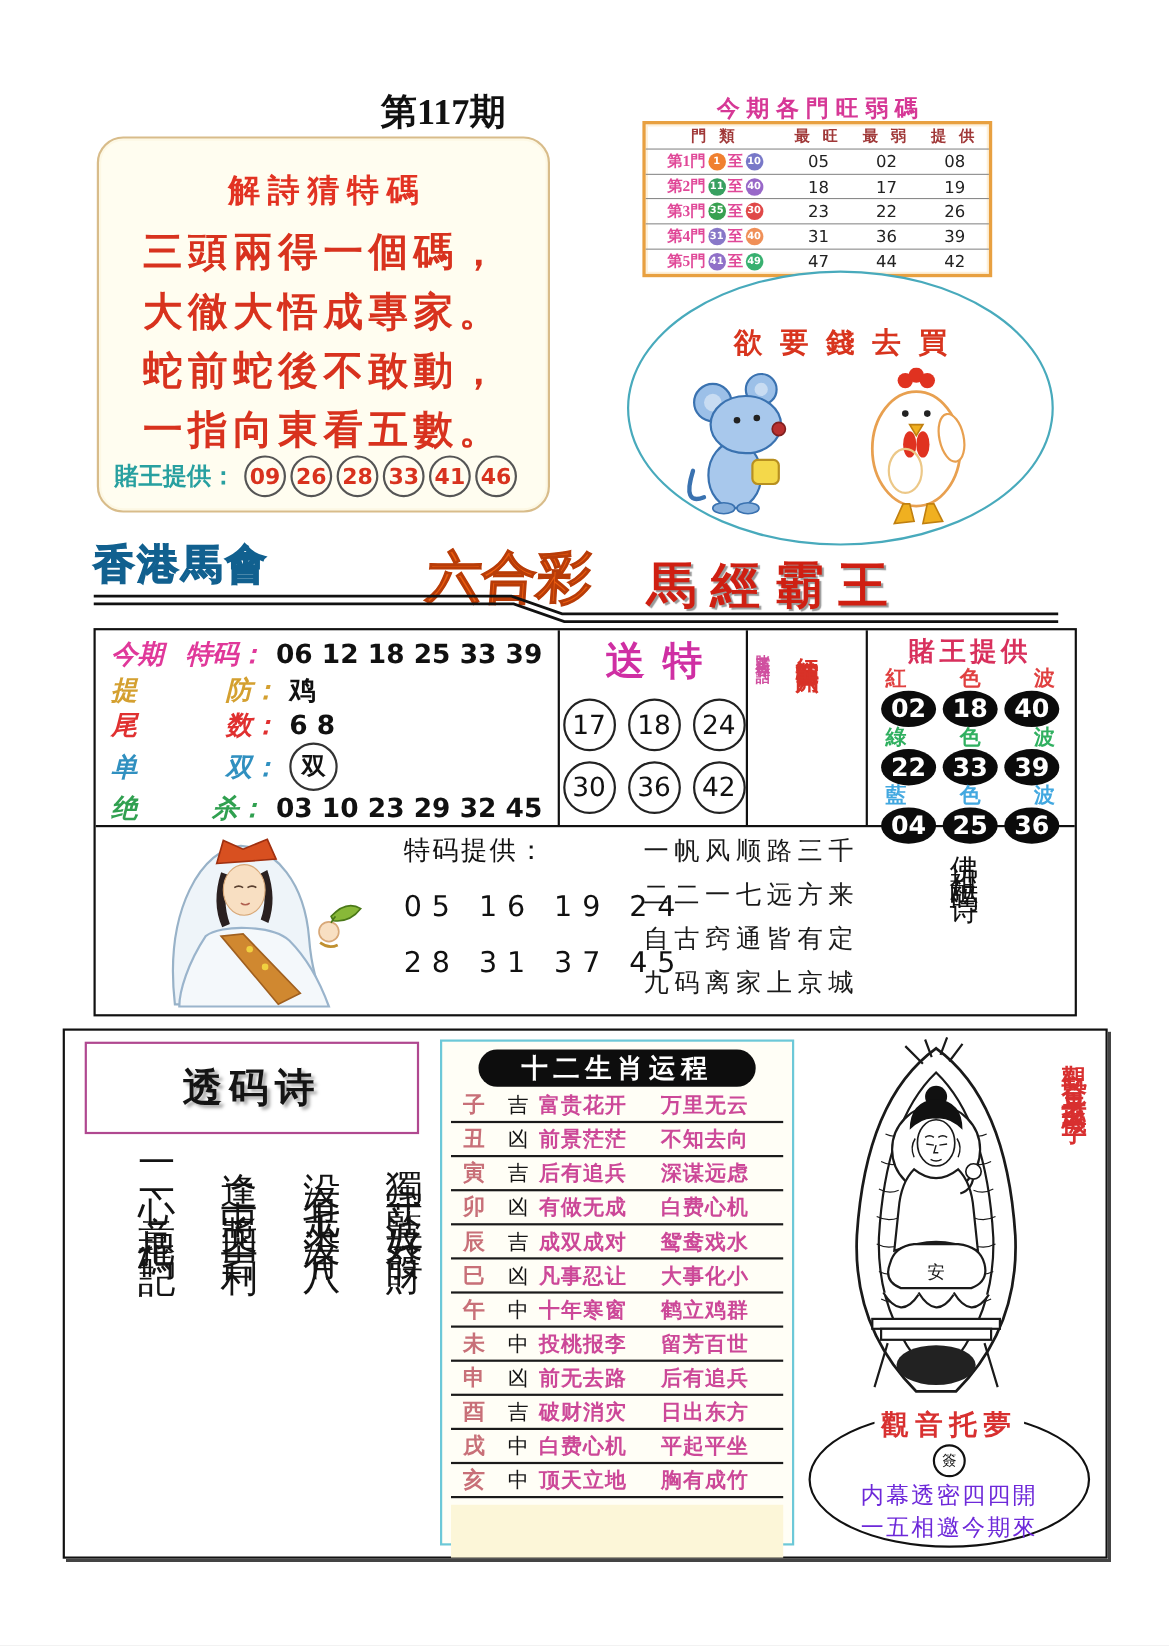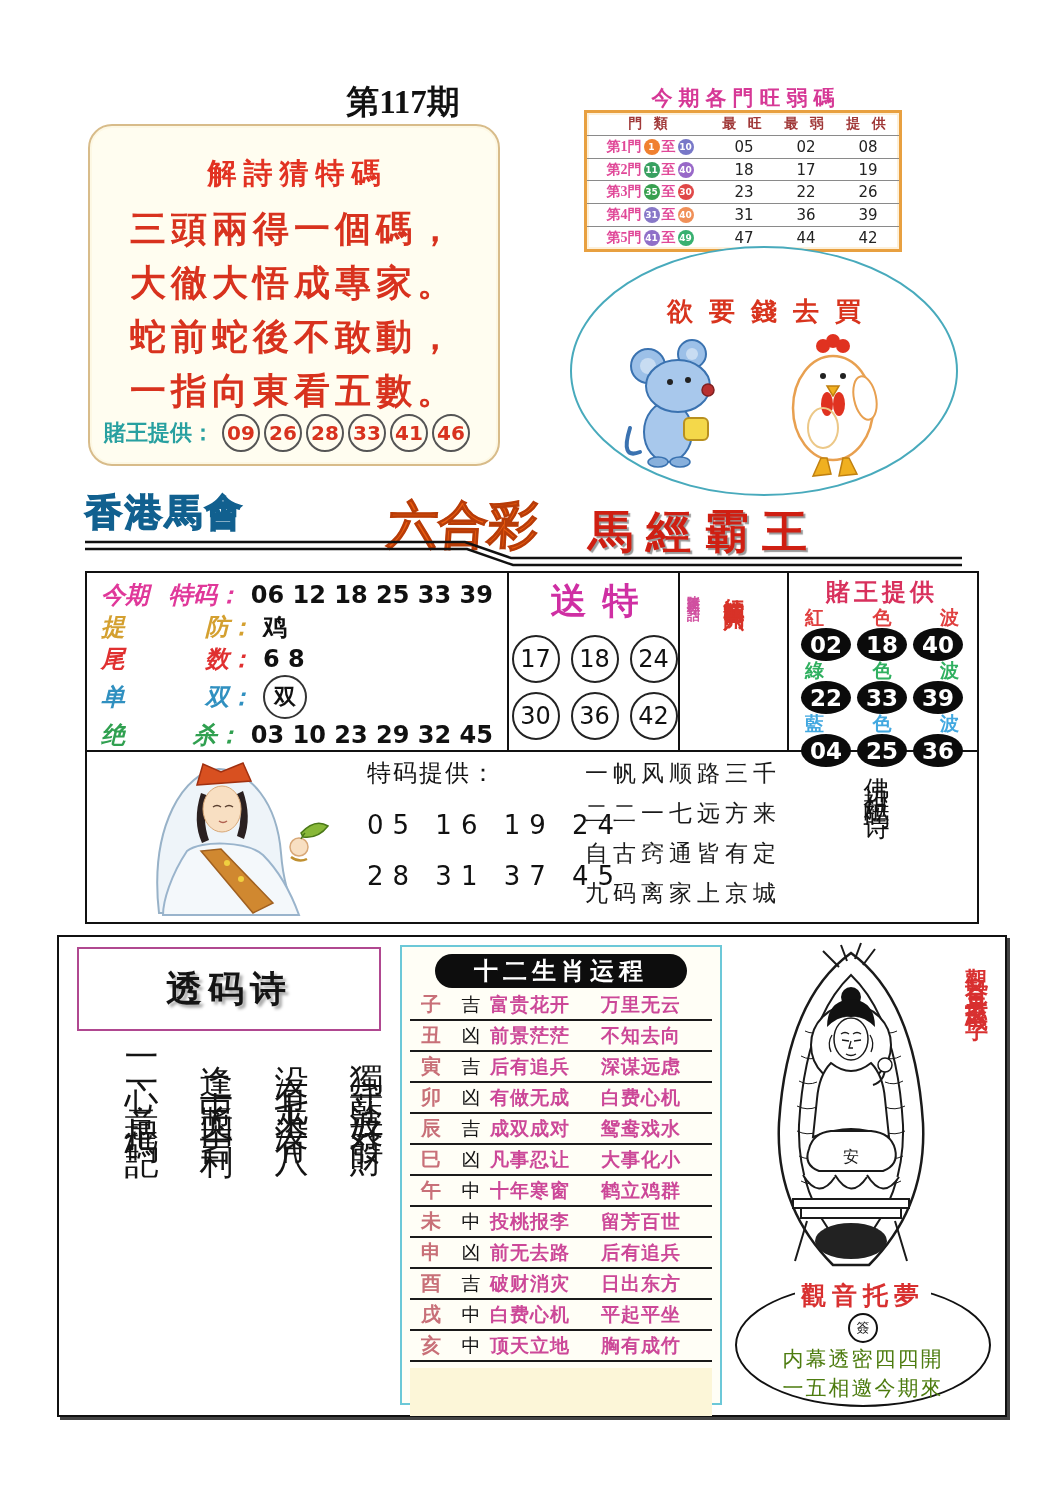--- a/index.html
+++ b/index.html
@@ -129,21 +129,21 @@
   .zd-bottom{height:48px;margin:6px 8px 0 8px;background:#fcf6d8;}
 
   .gy-vertical{left:902px;top:12px;height:360px;font-size:23px;font-weight:700;color:#d83030;
                letter-spacing:8px;}
   .oval{left:676px;top:346px;width:252px;height:120px;border:2px solid #111;border-radius:50%;
         display:flex;flex-direction:column;align-items:center;background:#fff;}
   .oval-title{margin-top:-6px;font-size:25px;font-weight:700;color:#d83030;letter-spacing:6px;
               background:#fff;padding:0 6px;white-space:nowrap;}
   .seal{width:26px;height:26px;border:2px solid #111;border-radius:50%;display:flex;
         align-items:center;justify-content:center;font-size:13px;color:#111;margin:1px 0 2px 0;}
-  .oval-line{font-size:21px;color:#4d7c0f;letter-spacing:2px;line-height:29px;white-space:nowrap;}
+  .oval-line{font-size:21px;color:#6d28d9;letter-spacing:2px;line-height:29px;white-space:nowrap;}
 
   
   .c-magenta{color:#e0389a;} .c-tan{color:#d4a030;} .c-red{color:#e03030;}
   .c-blue{color:#3090c0;} .c-green{color:#30a050;}
 </style>
 </head>
 <body>
 
 <div class="page">
 

